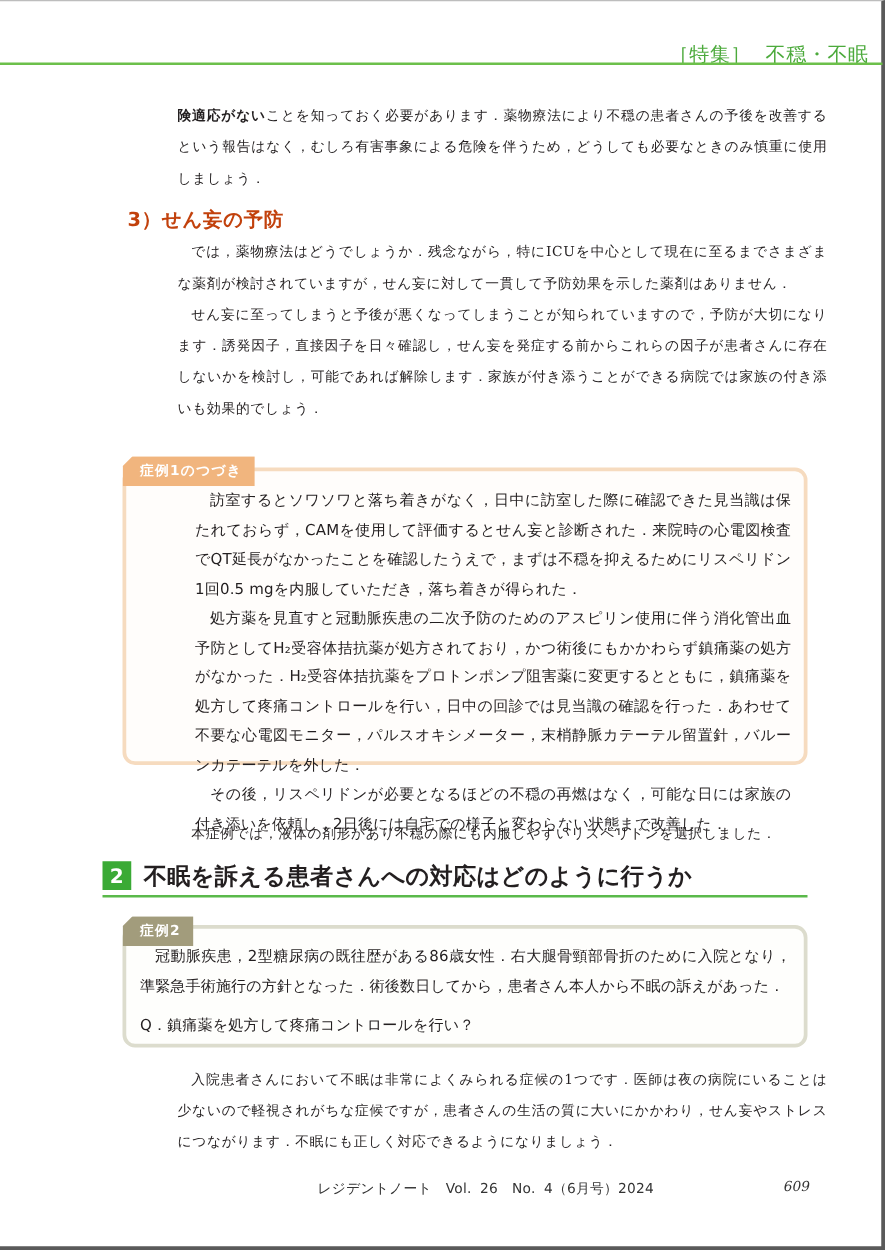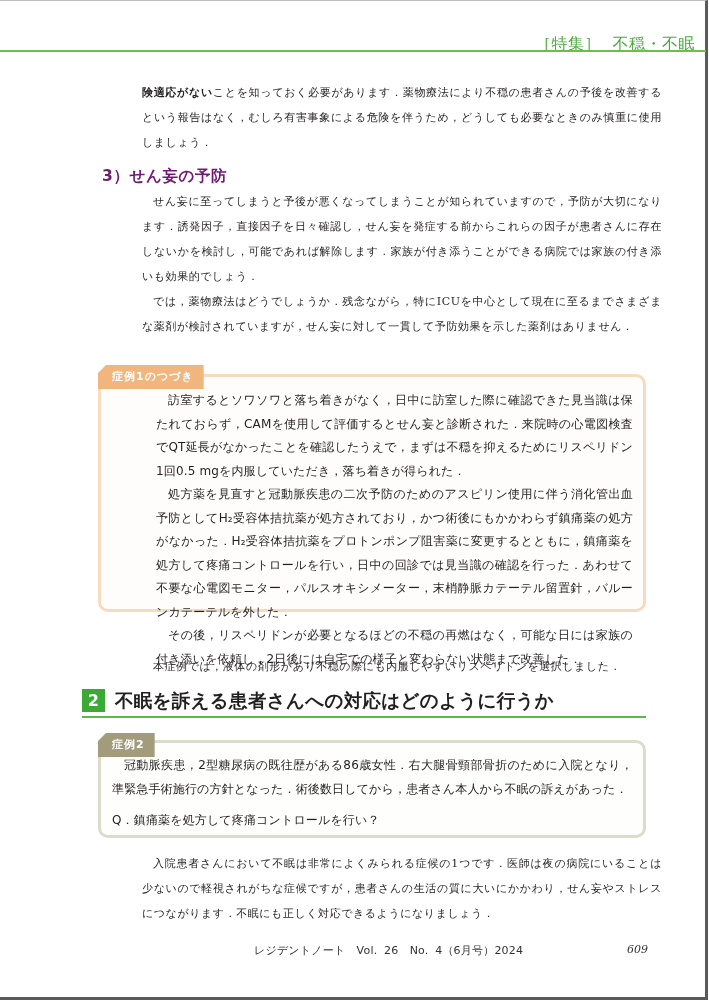--- a/index.html
+++ b/index.html
@@ -23,21 +23,21 @@
   .body-text {
     position: absolute; left: 142px; width: 520px;
     font-size: 11px; line-height: 25px; letter-spacing: 0.55px; text-align: justify;
   }
   .body-text p { margin: 0; }
   .indent { text-indent: 1em; }
   .bold-lead { font-family: "DejaVu Sans", sans-serif; font-weight: bold; }
   .sub-heading {
     position: absolute; left: 102px; top: 166px;
     font-family: "DejaVu Sans", sans-serif; font-weight: bold; font-size: 15.5px;
-    color: #701a75; letter-spacing: 0.6px;
+    color: #c2410c; letter-spacing: 0.6px;
   }
   .case-box {
     position: absolute; left: 98px; width: 548px;
     border: 3px solid; border-radius: 10px; box-sizing: border-box;
   }
   .case1 { top: 374px; height: 238px; border-color: #f6dbbf; background: #fffdfb; }
   .case2 { top: 740px; height: 98px; border-color: #dcdccd; background: #fefefc; }
   .case-tab {
     position: absolute; top: -12px; left: -3px; height: 24px; padding: 0 10px 0 14px;
     font-family: "DejaVu Sans", sans-serif; font-weight: bold; font-size: 11px;
@@ -82,22 +82,22 @@
 <div class="header-label">［特集］ 不穏・不眠</div>
 <div class="header-rule"></div>
 
 <div class="body-text" style="top:80px;">
   <p><span class="bold-lead">険適応がない</span><span>ことを知っておく必要があります．薬物療法により不穏の患者さんの予後を改善するという報告はなく，むしろ有害事象による危険を伴うため，どうしても必要なときのみ慎重に使用しましょう．</span></p>
 </div>
 
 <div class="sub-heading">3）せん妄の予防</div>
 
 <div class="body-text" style="top:189px;">
+  <p class="indent">では，薬物療法はどうでしょうか．残念ながら，特にICUを中心として現在に至るまでさまざまな薬剤が検討されていますが，せん妄に対して一貫して予防効果を示した薬剤はありません．</p>
   <p class="indent">せん妄に至ってしまうと予後が悪くなってしまうことが知られていますので，予防が大切になります．誘発因子，直接因子を日々確認し，せん妄を発症する前からこれらの因子が患者さんに存在しないかを検討し，可能であれば解除します．家族が付き添うことができる病院では家族の付き添いも効果的でしょう．</p>
-  <p class="indent">では，薬物療法はどうでしょうか．残念ながら，特にICUを中心として現在に至るまでさまざまな薬剤が検討されていますが，せん妄に対して一貫して予防効果を示した薬剤はありません．</p>
 </div>
 
 <div class="case-box case1">
   <div class="case-tab">症例1のつづき</div>
   <div class="case-text">
     <p class="indent">訪室するとソワソワと落ち着きがなく，日中に訪室した際に確認できた見当識は保たれておらず，CAMを使用して評価するとせん妄と診断された．来院時の心電図検査でQT延長がなかったことを確認したうえで，まずは不穏を抑えるためにリスペリドン1回0.5 mgを内服していただき，落ち着きが得られた．</p>
     <p class="indent">処方薬を見直すと冠動脈疾患の二次予防のためのアスピリン使用に伴う消化管出血予防としてH₂受容体拮抗薬が処方されており，かつ術後にもかかわらず鎮痛薬の処方がなかった．H₂受容体拮抗薬をプロトンポンプ阻害薬に変更するとともに，鎮痛薬を処方して疼痛コントロールを行い，日中の回診では見当識の確認を行った．あわせて不要な心電図モニター，パルスオキシメーター，末梢静脈カテーテル留置針，バルーンカテーテルを外した．</p>
     <p class="indent">その後，リスペリドンが必要となるほどの不穏の再燃はなく，可能な日には家族の付き添いを依頼し，2日後には自宅での様子と変わらない状態まで改善した．</p>
   </div>
 </div>

